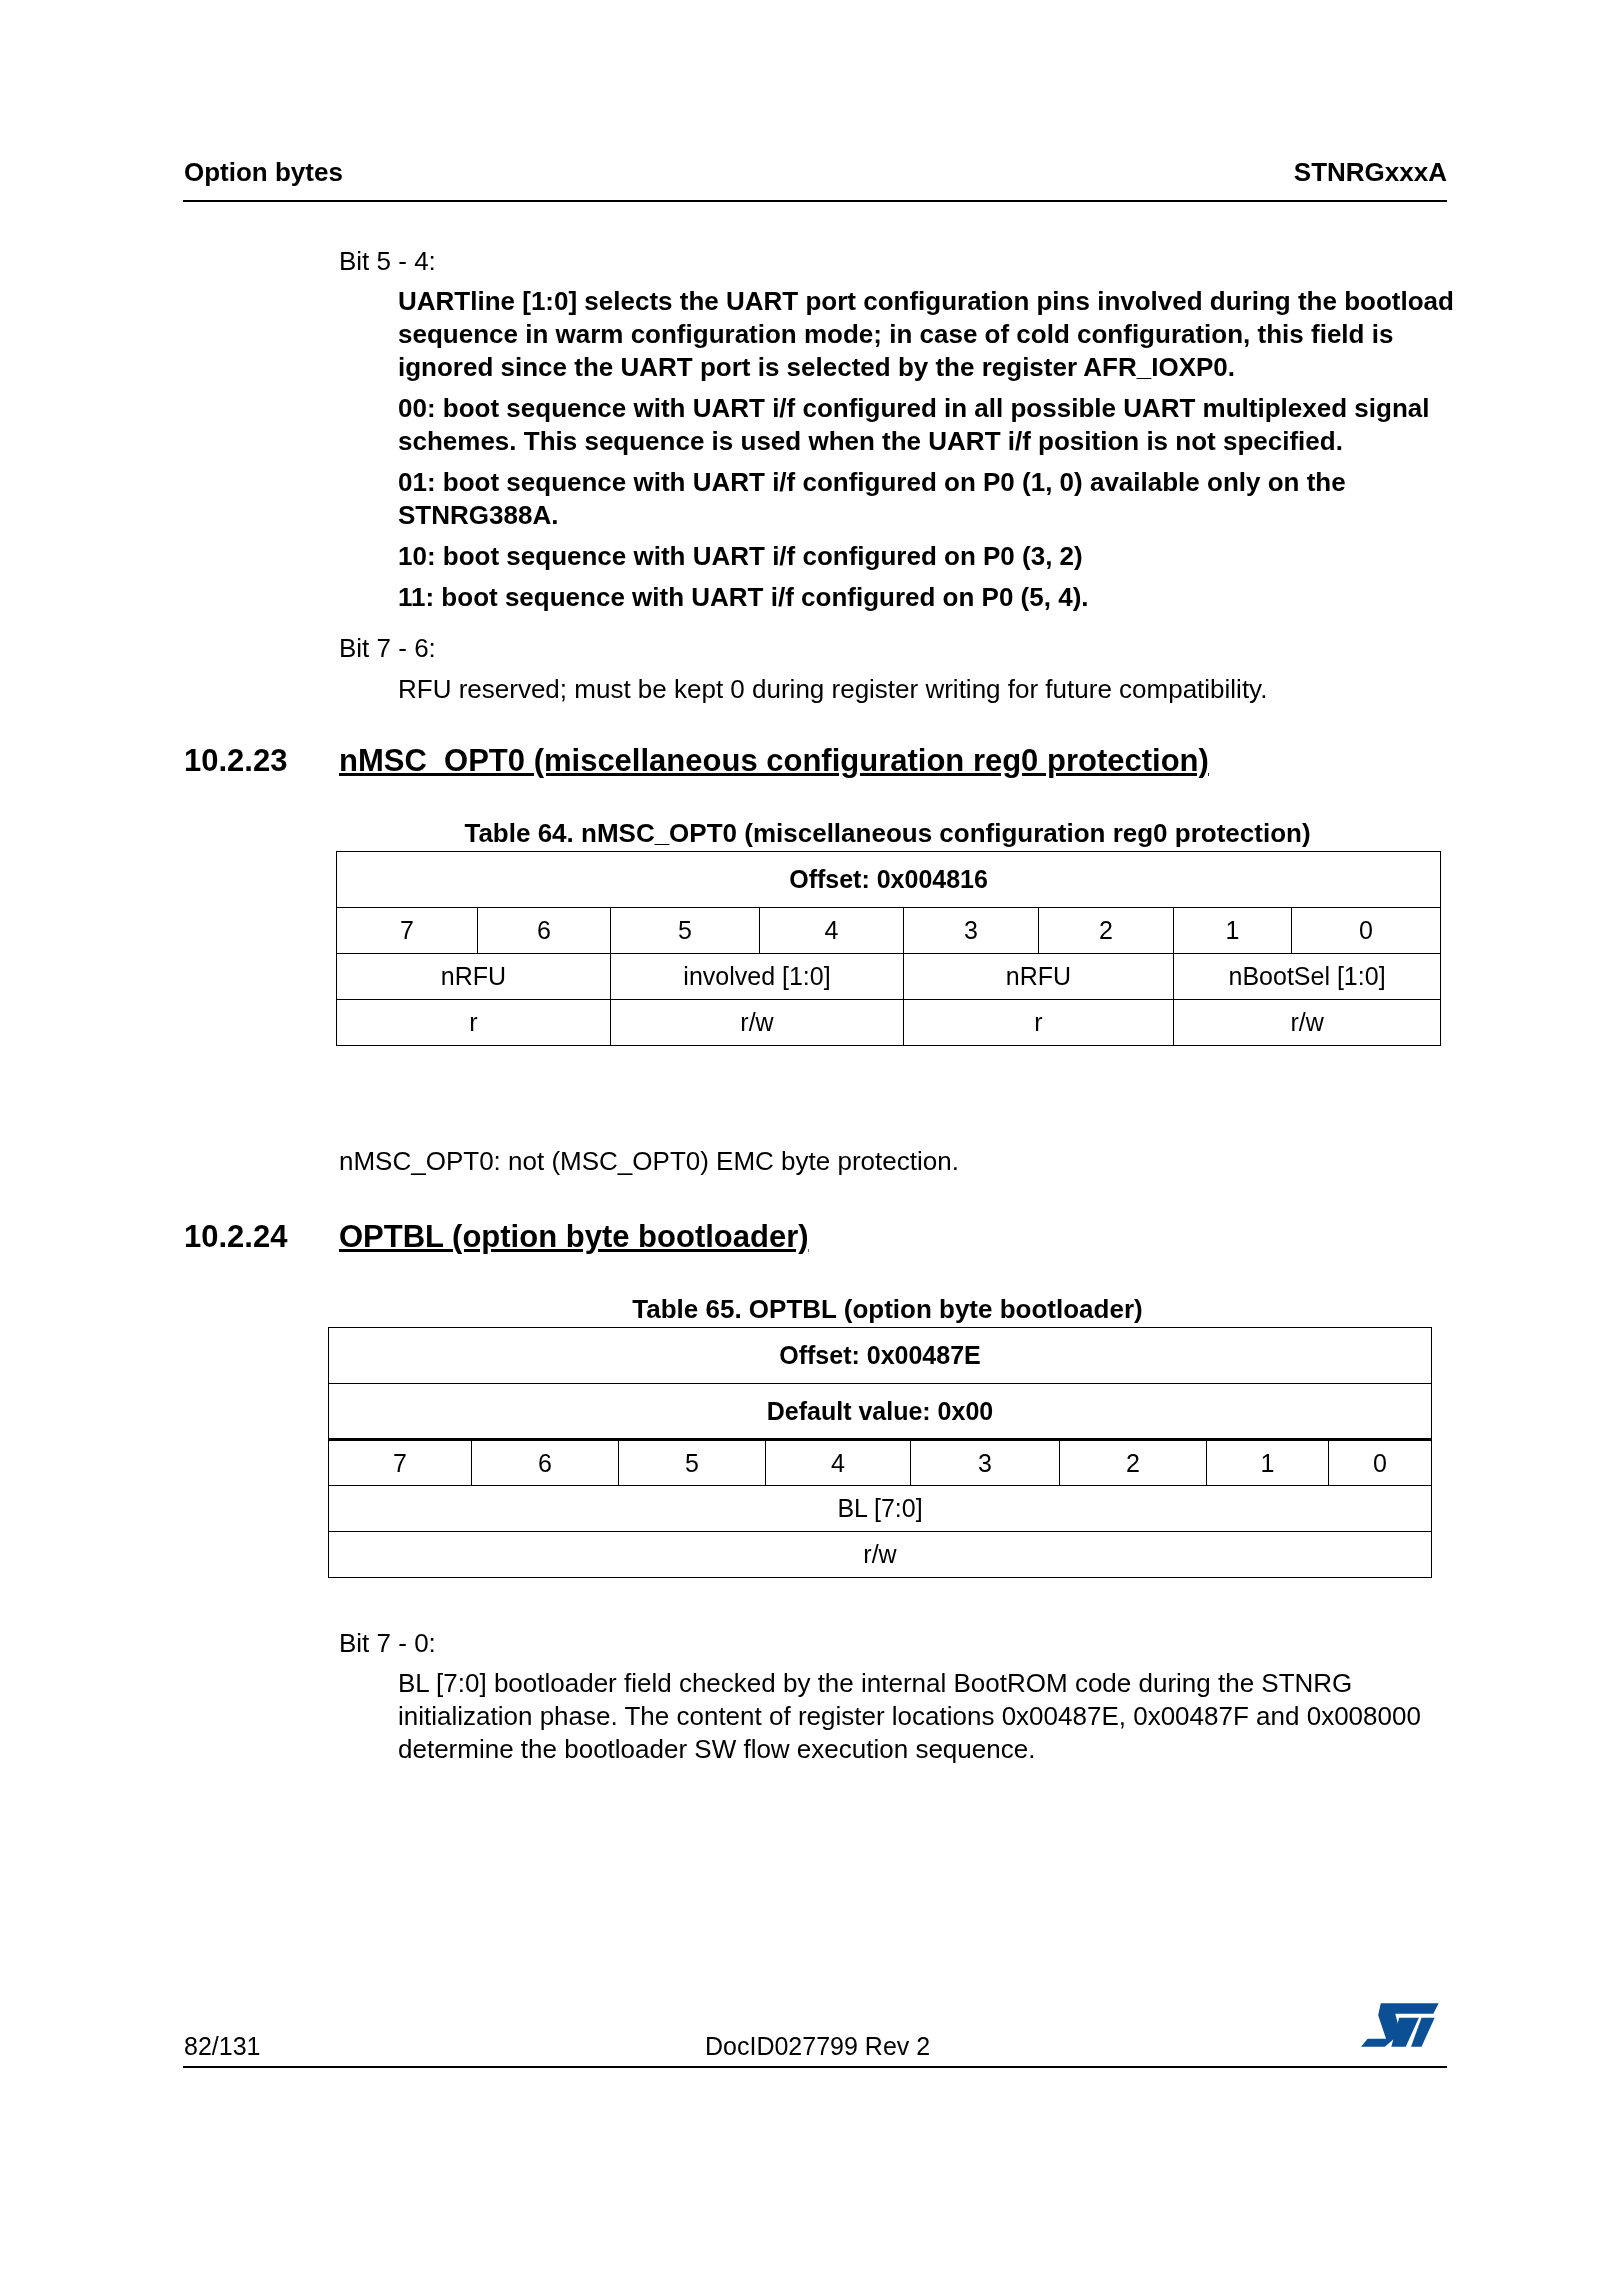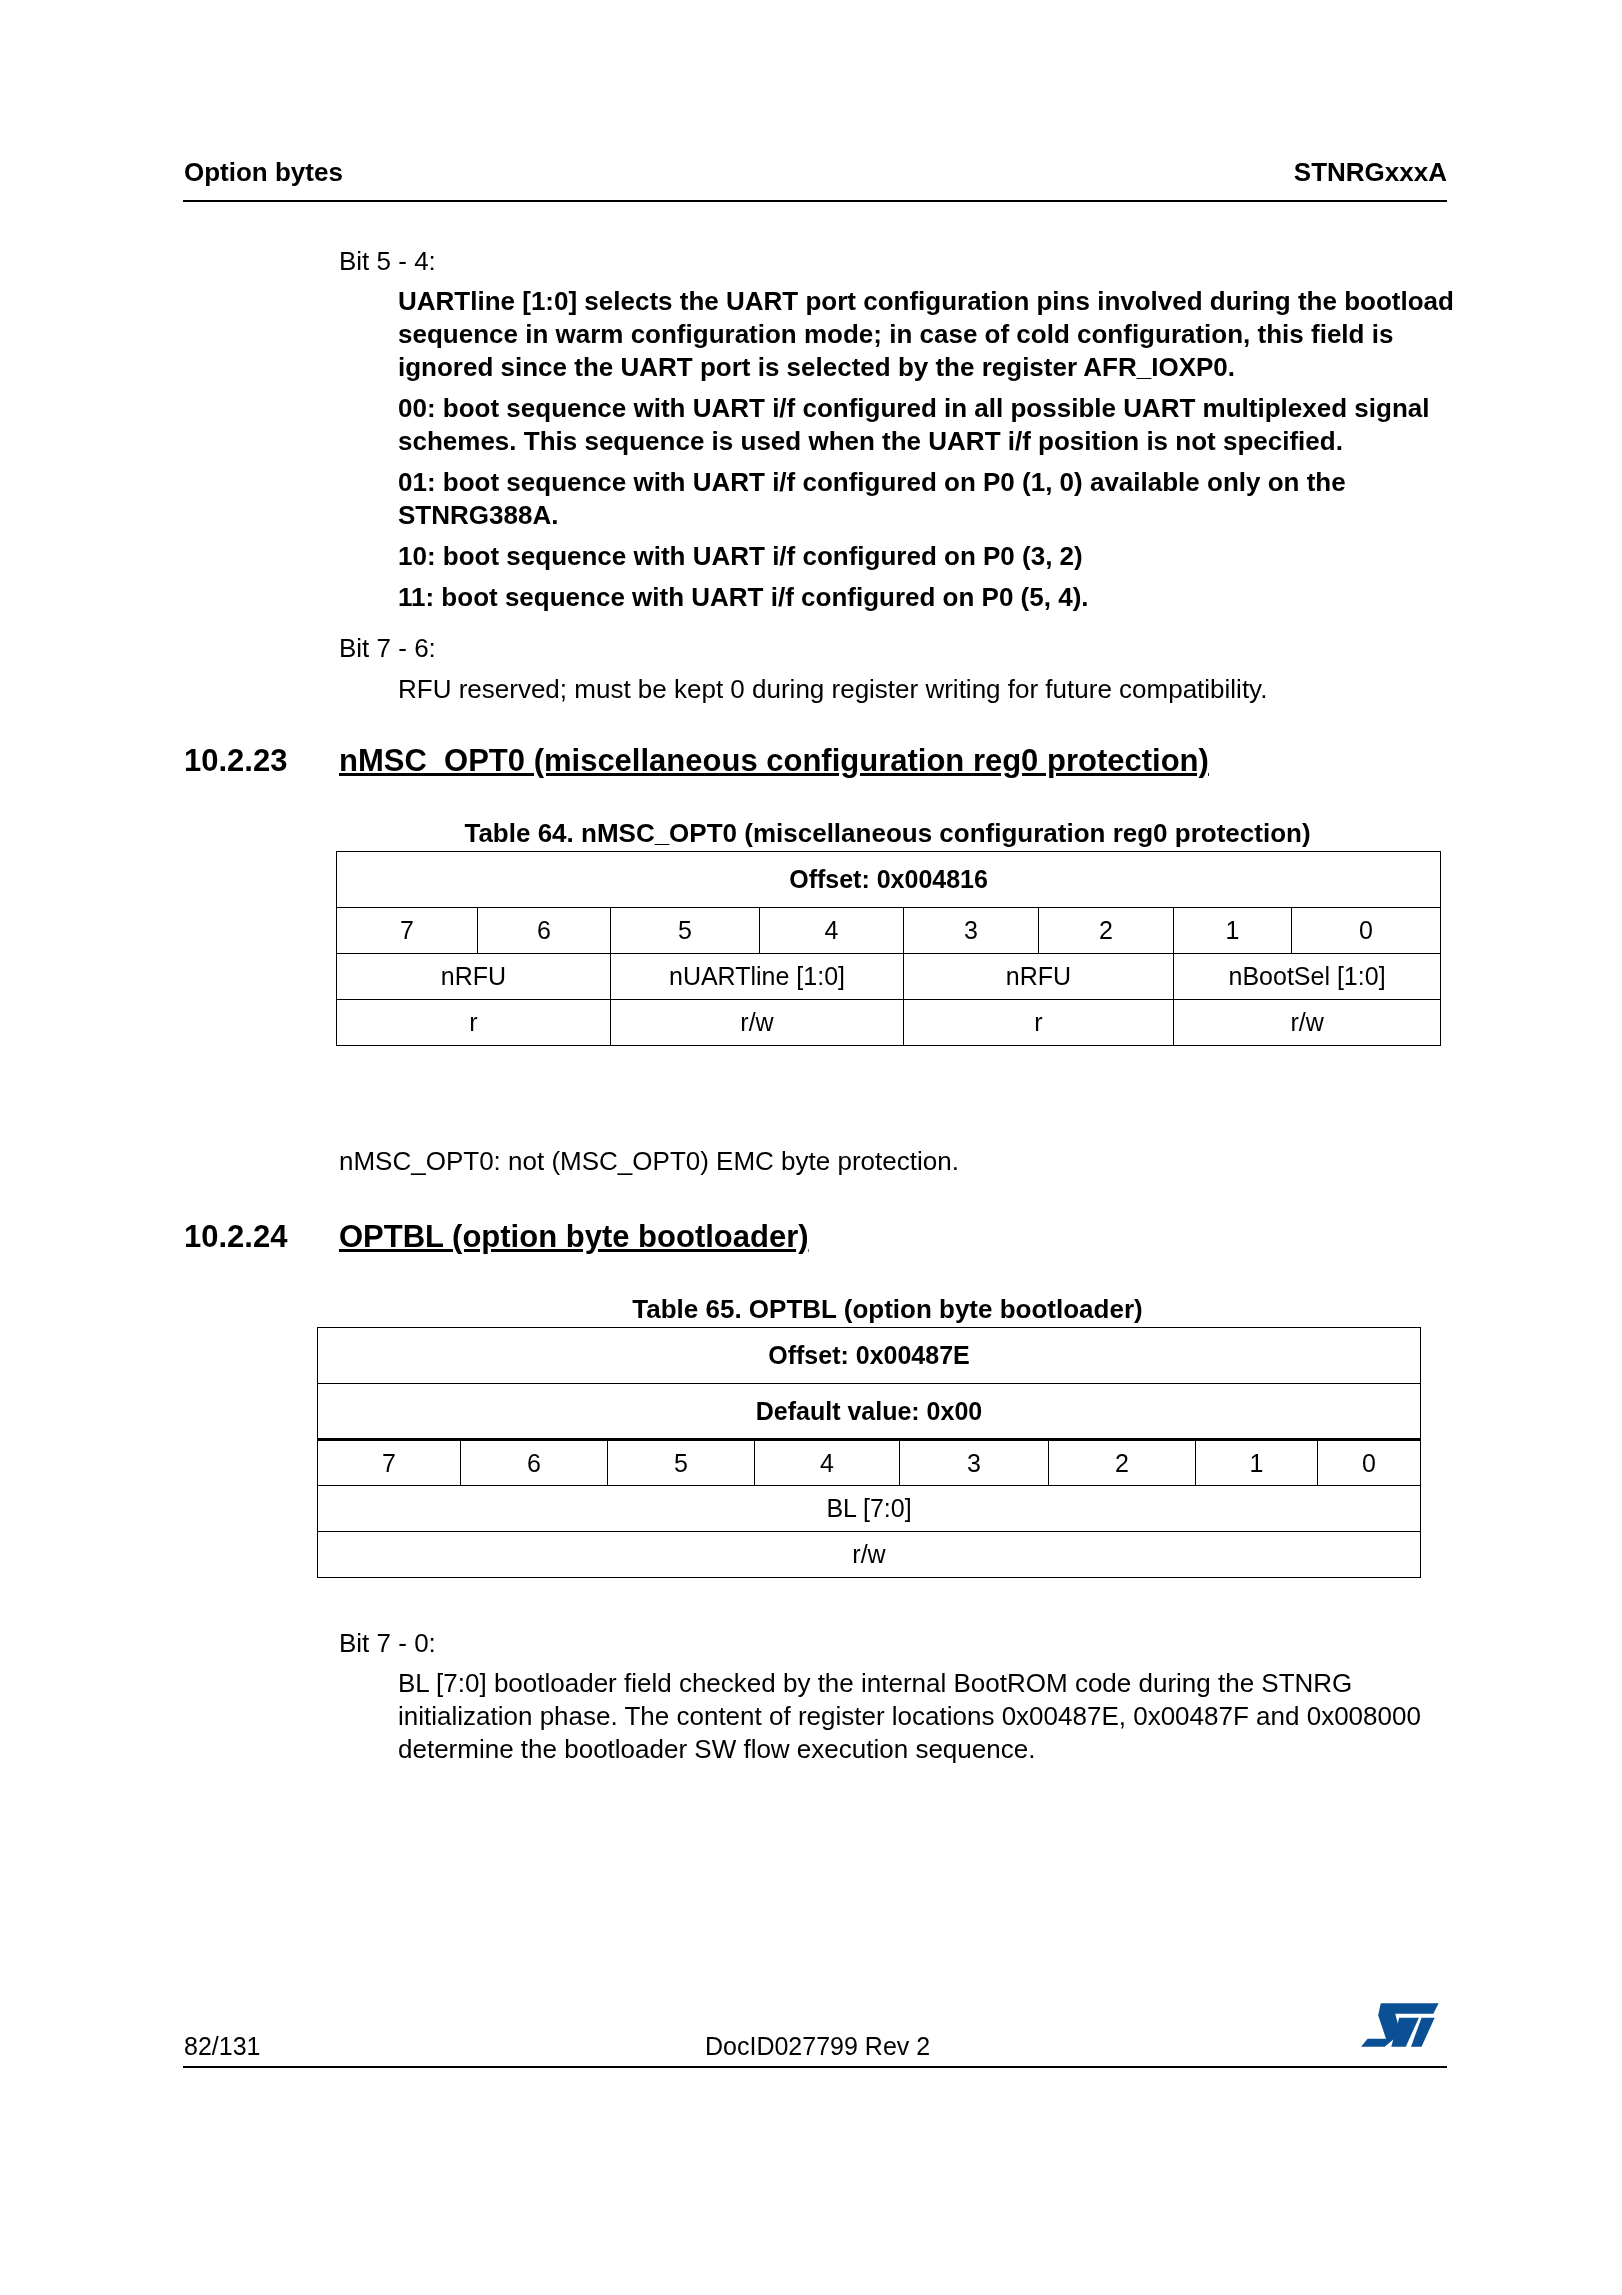--- a/index.html
+++ b/index.html
@@ -83,41 +83,41 @@
     <td>6</td>
     <td>5</td>
     <td>4</td>
     <td>3</td>
     <td>2</td>
     <td>1</td>
     <td>0</td>
   </tr>
   <tr class="field">
     <td colspan="2">nRFU</td>
-    <td colspan="2">nUARTline [1:0]</td>
+    <td colspan="2">involved [1:0]</td>
     <td colspan="2">nRFU</td>
     <td colspan="2">nBootSel [1:0]</td>
   </tr>
   <tr class="access">
     <td colspan="2">r</td>
     <td colspan="2">r/w</td>
     <td colspan="2">r</td>
     <td colspan="2">r/w</td>
   </tr>
 </tbody>
   </table>
 
 <div class="abs body-text" style="left:339px; top:1145px;">nMSC_OPT0: not (MSC_OPT0) EMC byte protection.</div>
 
 <div class="abs sec-title sec-num" style="top:1219px;">10.2.24</div>
 <div class="abs sec-title sec-name" style="top:1219px;">OPTBL (option byte bootloader)</div>
 
 <div class="abs tbl-caption" style="top:1294px; left:336px; width:1103px;">Table 65. OPTBL (option byte bootloader)</div>
 
-<table class="reg" style="left:317px; top:1327px; width:1103px;">
+<table class="reg" style="left:328px; top:1327px; width:1103px;">
   <colgroup>
     <col style="width:143px">
       <col style="width:147px">
       <col style="width:147px">
       <col style="width:145px">
     <col style="width:149px">
       <col style="width:147px">
       <col style="width:122px">
       <col style="width:103px">
   </colgroup>

